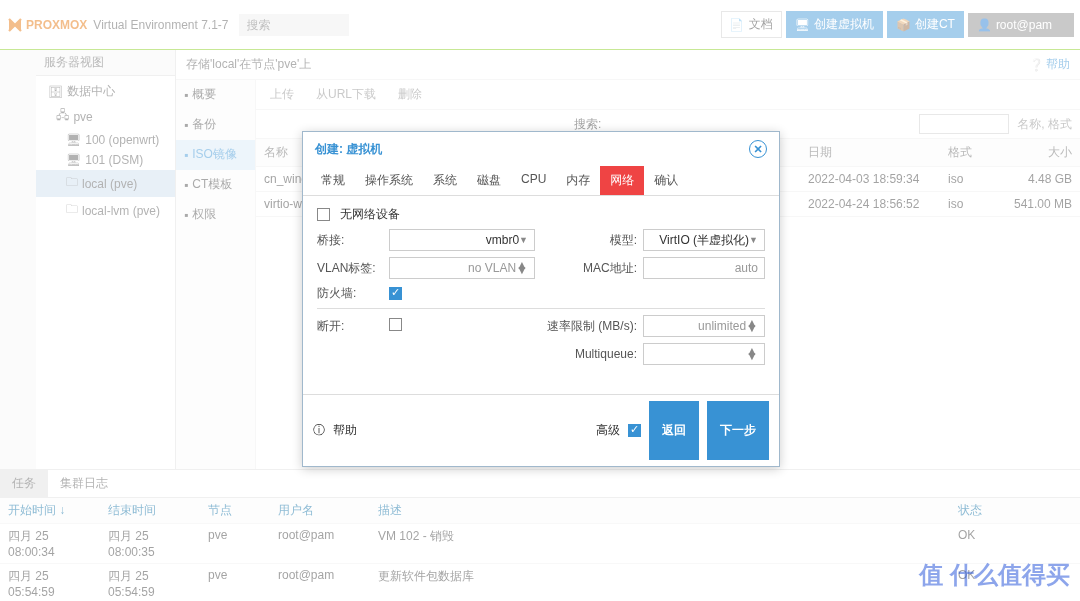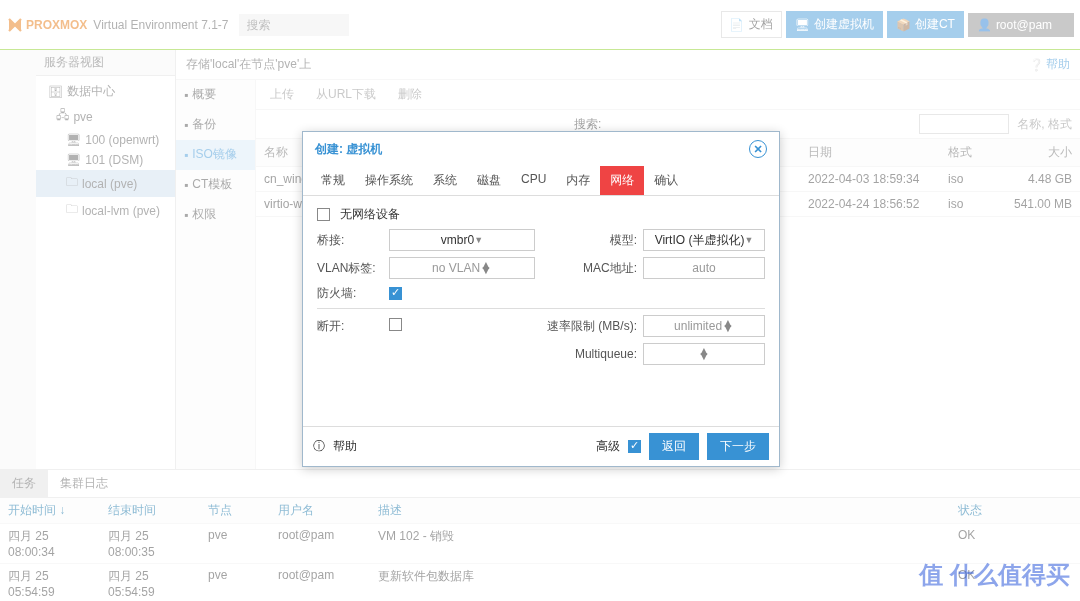--- a/index.html
+++ b/index.html
@@ -46,25 +46,25 @@
 .dialog { position:absolute; left:302px; top:131px; width:478px; height:336px; background:#fff; border:1px solid #a0b8cc; box-shadow:0 2px 10px rgba(0,0,0,0.2); display:flex; flex-direction:column; }
 .dlg-title { padding:8px 12px; color:#3892d4; font-weight:bold; display:flex; align-items:center; }
 .dlg-close { margin-left:auto; color:#3892d4; cursor:pointer; width:18px; height:18px; border:1px solid #3892d4; border-radius:50%; display:flex; align-items:center; justify-content:center; font-size:11px; }
 .dlg-tabs { display:flex; border-bottom:1px solid #ddd; padding:0 8px; }
 .dlg-tab { padding:6px 10px; cursor:pointer; color:#555; }
 .dlg-tab.active { background:#ef4444; color:#fff; }
 .dlg-body { flex:1; padding:10px 14px; }
 .form-row { display:flex; align-items:center; margin-bottom:6px; }
 .form-row .lbl { width:72px; color:#555; }
 .form-row .lbl2 { width:96px; color:#555; text-align:right; padding-right:6px; }
-.field { border:1px solid #ccc; padding:3px 6px; height:22px; display:flex; align-items:center; justify-content:center; background:#fff; cursor:pointer; }
+.field { border:1px solid #ccc; padding:3px 6px; height:22px; display:flex; align-items:center; justify-content:flex-end; background:#fff; cursor:pointer; }
 .col { flex:1; }
 .gap { width:12px; }
 .footer { border-top:1px solid #ddd; padding:6px 10px; display:flex; align-items:center; gap:8px; }
-.btn { border:1px solid #ccc; background:#fff; padding:4px 12px; cursor:pointer; }
+.btn { border:1px solid #ccc; background:#fff; padding:20px 12px; cursor:pointer;font-weight:bold; }
 .btn.blue { background:#3892d4; border-color:#3892d4; color:#fff; }
 .ck { width:13px; height:13px; border:1px solid #888; display:inline-block; background:#fff; }
 .ck.on { background:#3892d4; border-color:#3892d4; position:relative; }
 .ck.on:after { content:"✓"; color:#fff; position:absolute; top:-2px; left:1px; font-size:11px; }
 hr.sep { border:none; border-top:1px solid #ddd; margin:6px 0; }
 .caret { color:#888; font-size:9px; }
 .spinner { display:flex; flex-direction:column; font-size:7px; color:#888; line-height:5px; }
 
 .bottom { position:absolute; bottom:0; left:0; right:0; height:132px; background:#fff; border-top:1px solid #ddd; display:flex; flex-direction:column; }
 .btabs { display:flex; border-bottom:1px solid #ddd; }

